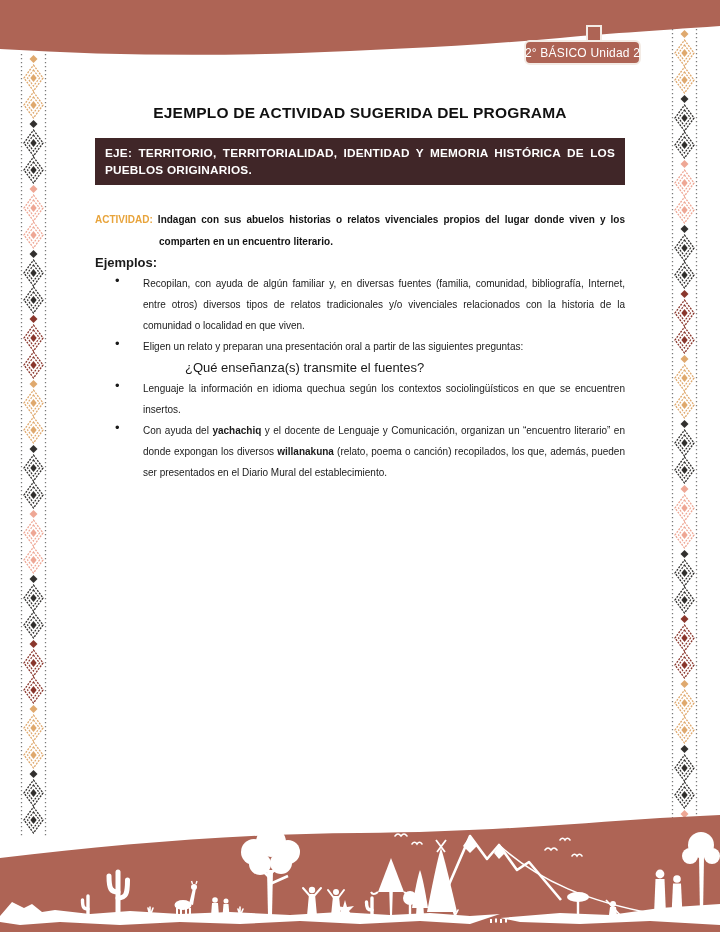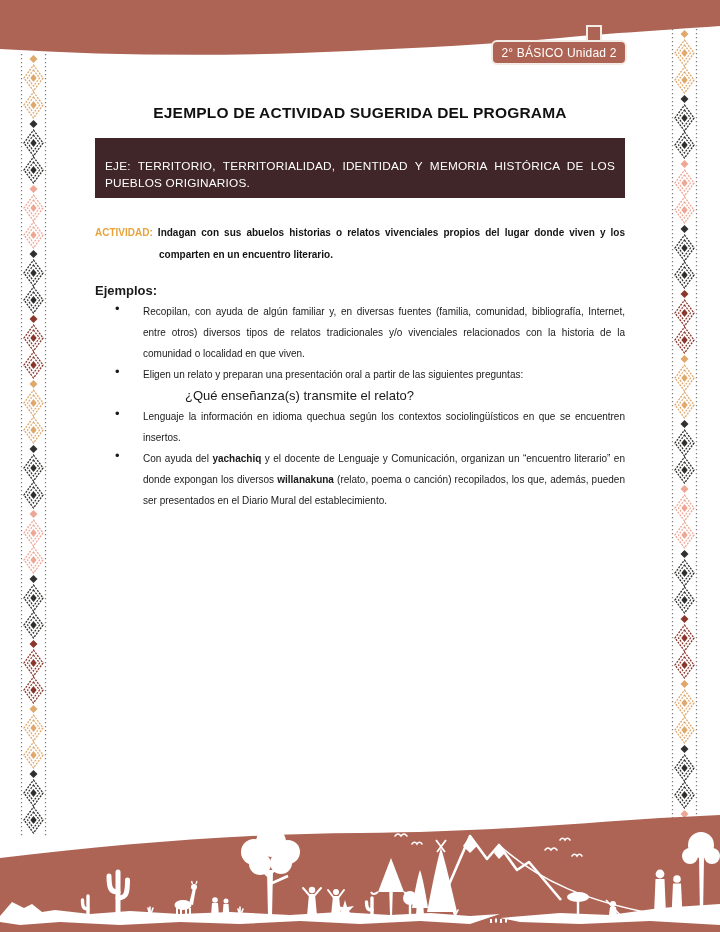--- a/index.html
+++ b/index.html
@@ -4,45 +4,45 @@
 <style>
   html,body{margin:0;padding:0;}
   body{
     width:720px;height:932px;position:relative;overflow:hidden;
     background:#ffffff;
     font-family:"Liberation Sans", sans-serif;
     color:#1a1a1a;
   }
   .hdr-svg{position:absolute;top:0;left:0;display:block;}
   .unit-badge{
-    position:absolute;left:491px;top:40px;width:136px;height:25px;
+    position:absolute;left:524px;top:40px;width:117px;height:25px;
     background:#ae6455;border:2.5px solid #f3ebe5;border-radius:6px;
     color:#ffffff;font-size:12px;font-weight:500;
     display:flex;align-items:center;justify-content:center;
     box-sizing:border-box;letter-spacing:.2px;white-space:nowrap;
   }
   .border-strip{position:absolute;display:block;}
   .border-left{left:20px;top:54px;}
   .border-right{left:671px;top:29px;}
   .content{position:absolute;left:95px;top:16px;width:530px;}
   .page-title{
     margin-top:88px;text-align:center;font-weight:bold;font-size:15.5px;
     letter-spacing:.2px;color:#111;
   }
   .eje-banner{
     margin-top:16px;background:#402628;color:#ffffff;
-    font-weight:normal;font-size:11.8px;line-height:17px;
-    padding:20px 10px 6px 10px;text-align:justify;letter-spacing:.2px;
+    font-weight:bold;font-size:11.8px;line-height:17px;
+    padding:7px 10px 6px 10px;text-align:justify;letter-spacing:.2px;
   }
   .activity-par{
     margin-top:24px;font-weight:bold;font-size:10px;line-height:21.5px;
     text-align:justify;padding-left:64px;text-indent:-64px;color:#141414;
   }
   .activity-label{color:#e8a43c;}
-  .examples-heading{margin-top:18px;font-weight:bold;font-size:13px;}
+  .examples-heading{margin-top:3px;font-weight:bold;font-size:13px;}
   ul.examples{list-style:none;margin:3px 0 0 0;padding:0;}
   ul.examples li{position:relative;padding-left:48px;}
   ul.examples .marker{position:absolute;left:20px;top:0;font-size:13px;}
   .bullet-text{text-align:justify;font-size:10px;line-height:21px;}
   .sub-line{margin-left:42px;font-size:13px;line-height:21px;text-align:left;}
   .ftr-svg{position:absolute;left:0;bottom:0;display:block;}
 </style>
 </head>
 <body>
 
@@ -117,21 +117,21 @@
       <li>
         <span class="marker">•</span>
         <div>
           <div class="bullet-text"><span>Recopilan, con ayuda de algún familiar y, en diversas fuentes (familia, comunidad, bibliografía, Internet, entre otros) diversos tipos de relatos tradicionales y/o vivenciales relacionados con la historia de la comunidad o localidad en que viven.</span></div>
         </div>
       </li>
       <li>
         <span class="marker">•</span>
         <div>
           <div class="bullet-text"><span>Eligen un relato y preparan una presentación oral a partir de las siguientes preguntas:</span></div>
-          <div class="sub-line">¿Qué enseñanza(s) transmite el relato?</div>
+          <div class="sub-line">¿Qué enseñanza(s) transmite el fuentes?</div>
         </div>
       </li>
       <li>
         <span class="marker">•</span>
         <div>
           <div class="bullet-text"><span>Lenguaje la información en idioma quechua según los contextos sociolingüísticos en que se encuentren insertos.</span></div>
         </div>
       </li>
       <li>
         <span class="marker">•</span>

